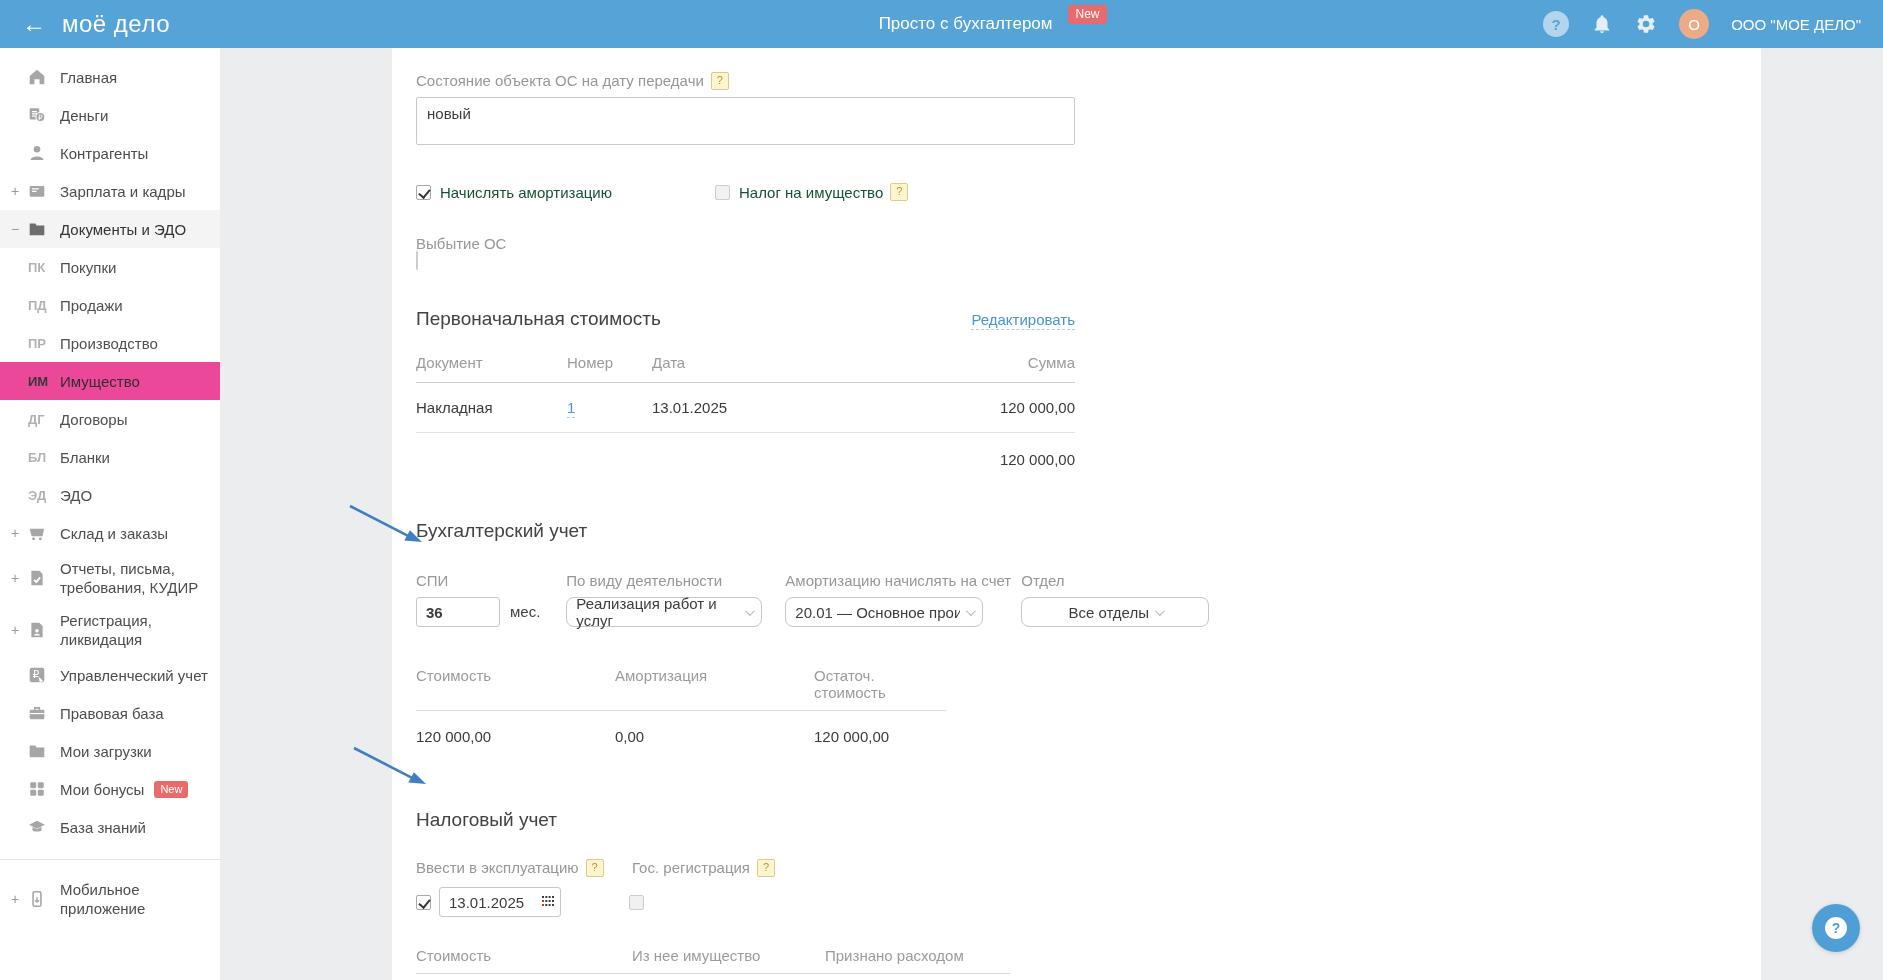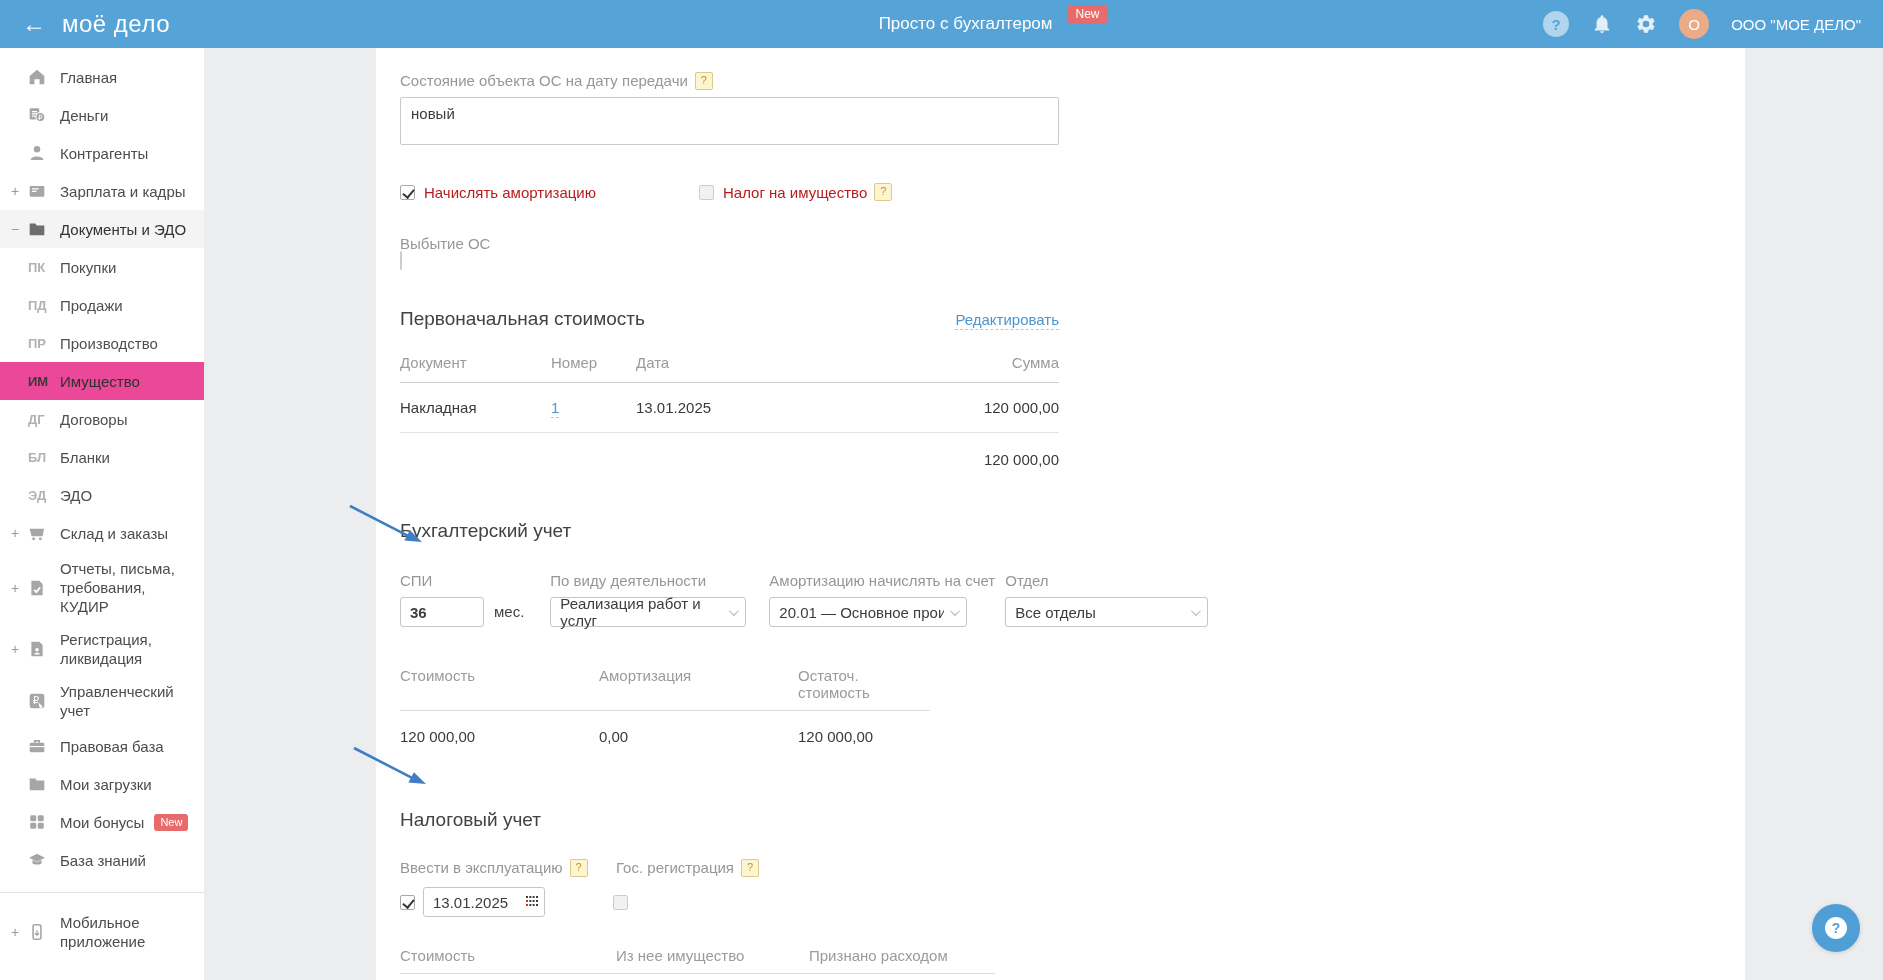--- a/index.html
+++ b/index.html
@@ -19,21 +19,21 @@
   .tb-right { display:flex; align-items:center; gap:22px; }
   .tb-help { width:26px; height:26px; border-radius:50%; background:rgba(255,255,255,.55); color:#55a3d7;
              font-weight:bold; font-size:15px; display:flex; align-items:center; justify-content:center; cursor:pointer; }
   .tb-ic { width:22px; height:22px; display:flex; cursor:pointer; }
   .tb-ic svg { width:22px; height:22px; fill:#e3eef7; }
   .avatar { width:30px; height:30px; border-radius:50%; background:#ecab87; color:#fff; font-size:15px;
             display:flex; align-items:center; justify-content:center; cursor:pointer; }
   .account-name { font-size:15px; cursor:pointer; white-space:nowrap; }
   
   .layout { display:flex; height:932px; }
-  .sidebar { width:204px; background:#fff; padding-top:10px; flex:none; overflow:hidden; }
+  .sidebar { width:220px; background:#fff; padding-top:10px; flex:none; overflow:hidden; }
   .side-item { display:flex; align-items:center; min-height:38px; padding:0 8px 0 28px; position:relative; cursor:pointer; }
   .side-item .expand { position:absolute; left:11px; color:#9a9a9a; font-size:14px; }
   .side-item .icon { width:18px; height:18px; margin-right:14px; flex:none; display:flex; }
   .side-item .icon svg { width:18px; height:18px; }
   .side-item .label { font-size:15px; color:#4c4c4c; line-height:19px; padding:7px 0; }
   .side-item.active { background:#f4f4f4; }
   .side-item.active .label { color:#333; }
   .side-item.active .icon svg * { fill:#6e6e6e; }
   .side-badge { background:#e96a6a; color:#fff; font-size:11px; padding:2px 6px 3px; border-radius:3px; margin-left:10px; }
   .sub-item { display:flex; align-items:center; min-height:38px; padding-left:28px; cursor:pointer; }
@@ -45,42 +45,42 @@
   .side-divider { border-top:1px solid #e4e4e4; margin:13px 0; }
   
   .page { flex:1; padding-left:172px; }
   .panel { background:#fff; width:1369px; min-height:932px; padding:24px 24px 0; }
   .field-label { color:#979797; font-size:15px; }
   .help-q { display:inline-block; background:#fdf5d0; border:1px solid #dcc98c; color:#b9952e; font-size:11px;
             line-height:1; padding:2px 5px 3px; border-radius:2px; vertical-align:top; margin-left:7px; cursor:pointer; }
   .ta { width:659px; height:48px; border:1px solid #c9c9c9; border-radius:2px; padding:7px 10px; font-size:15px;
         color:#3c3c3c; resize:none; font-family:inherit; display:block; margin-top:7px; }
   .cb-row { margin-top:38px; display:flex; align-items:center; }
-  .cb { display:inline-flex; align-items:center; gap:9px; font-size:15px; color:#b91c1c; cursor:pointer; }
+  .cb { display:inline-flex; align-items:center; gap:9px; font-size:15px; color:#14532d; cursor:pointer; }
   .box { width:15px; height:15px; border:1px solid #cdcdcd; border-radius:2px; background:#f1f1f1; position:relative; flex:none; }
   .box.checked { background:#fff; border-color:#a9a9a9; }
   .box.checked::after { content:""; position:absolute; left:4px; top:1px; width:5px; height:9px;
         border-right:2px solid #333; border-bottom:2px solid #333; transform:rotate(40deg); }
   .disposal { margin-top:34px; }
   .disposal .box { margin-top:11px; }
   .sec-head-row { margin-top:38px; width:659px; display:flex; justify-content:space-between; align-items:baseline; }
   .sec-title { font-size:19px; color:#424242; font-weight:400; }
   .link { color:#4a94cf; font-size:15px; text-decoration:none; cursor:pointer; }
   .dashed { border-bottom:1px dashed #a9cbe8; padding-bottom:1px; }
   .itable { width:659px; margin-top:24px; font-size:15px; }
   .itable .hrow, .itable .drow { display:grid; grid-template-columns:151px 85px 1fr 120px; align-items:baseline; }
   .itable .hrow { color:#9b9b9b; padding-bottom:11px; border-bottom:1px solid #cfcfcf; }
   .itable .drow { padding:16px 0; border-bottom:1px solid #e3e3e3; color:#3a3a3a; }
   .itable .num { text-align:right; }
   .itable .trow { padding-top:18px; text-align:right; color:#3a3a3a; }
   .fields-row { display:flex; margin-top:30px; align-items:flex-end; }
   .fgroup { display:flex; flex-direction:column; gap:8px; }
   .inp { height:30px; border:1px solid #c6c6c6; border-radius:3px; font-size:15px; color:#3c3c3c; padding:0 9px;
          font-family:inherit; background:#fff; }
-  .sel { display:flex; align-items:center; justify-content:space-between; cursor:pointer; }
+  .sel { display:flex; align-items:center; justify-content:center; cursor:pointer;border-radius:8px; }
   .chev { width:7px; height:7px; border-right:1.5px solid #a7b4bc; border-bottom:1.5px solid #a7b4bc;
           transform:rotate(45deg) translateY(-2px); flex:none; margin-left:6px; }
   .suffix { font-size:15px; color:#424242; margin:0 0 7px 10px; }
   .sum { margin-top:40px; font-size:15px; }
   .sum .hrow { display:grid; color:#9b9b9b; padding-bottom:9px; border-bottom:1px solid #dcdcdc; }
   .sum .vrow { display:grid; padding-top:17px; color:#3a3a3a; align-items:center; }
   .sum.acc { width:530px; } .sum.acc .hrow, .sum.acc .vrow { grid-template-columns:199px 199px 132px; }
   .sum.tax { width:595px; } .sum.tax .hrow, .sum.tax .vrow { grid-template-columns:216px 193px 186px; }
   .sum.tax .vrow { padding-top:13px; }
   .tax-labels { display:flex; margin-top:28px; gap:0; }
@@ -361,21 +361,21 @@
         </div>
         <div class="fgroup" style="margin-left:23px">
           <span class="field-label">Амортизацию начислять на счет</span>
           <div class="inp sel" style="width:198px">
             <span style="white-space:nowrap;overflow:hidden">20.01 — Основное производ</span>
             <span class="chev"></span>
           </div>
         </div>
         <div class="fgroup" style="margin-left:10px">
           <span class="field-label">Отдел</span>
-          <div class="inp sel" style="width:203px">
+          <div class="inp sel" style="width:188px">
             <span>Все отделы</span>
             <span class="chev"></span>
           </div>
         </div>
       </div>
 
       <div class="sum acc">
         <div class="hrow">
           <span>Стоимость</span>
           <span>Амортизация</span>

